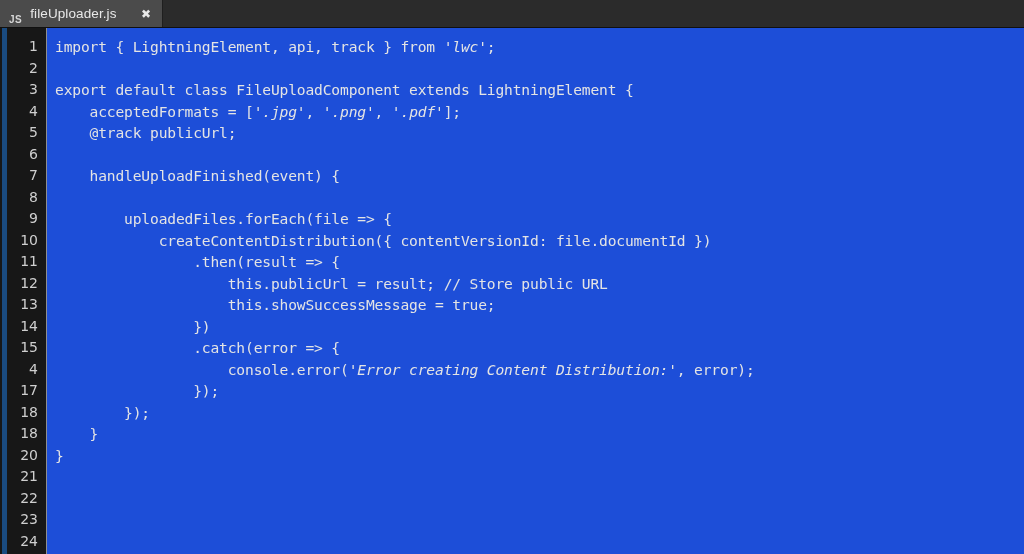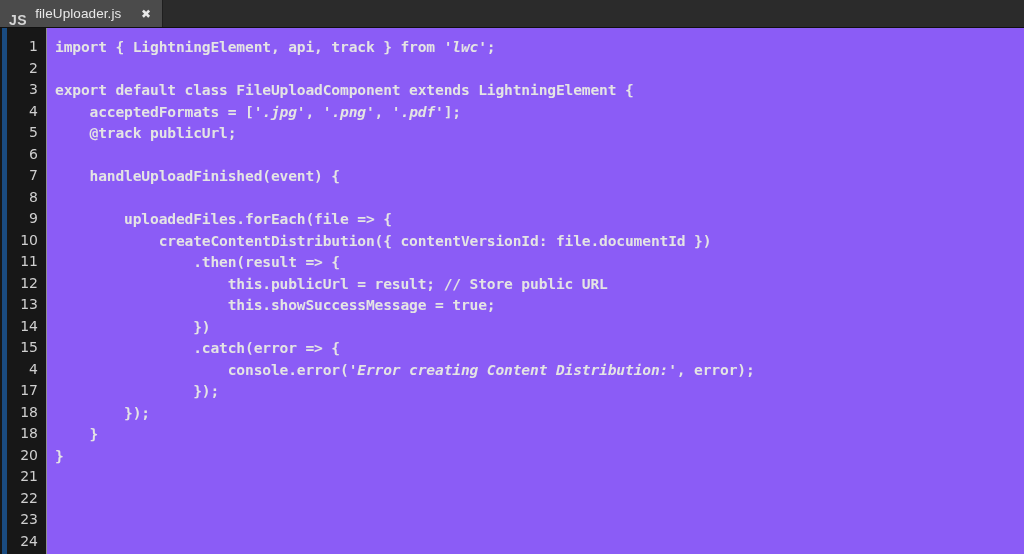--- a/index.html
+++ b/index.html
@@ -44,21 +44,21 @@
     font-family: "Liberation Sans", sans-serif;
     font-size: 13.5px;
     height: 100%;
     box-sizing: border-box;
     min-width: 163px;
     border-right: 1px solid #1f1f1f;
   }
   .tab-js-icon {
     font-family: "Liberation Sans", sans-serif;
     font-weight: bold;
-    font-size: 14px;
+    font-size: 10px;
     letter-spacing: 0.5px;
     color: #d6d6d6;
     line-height: 1;
     flex: 0 0 auto;
     margin-top: 12px;
   }
   .tab-title {
     flex: 1 1 auto;
     white-space: nowrap;
     letter-spacing: 0.1px;
@@ -112,22 +112,21 @@
     color: #cfcfcf;
     font-family: "DejaVu Sans", sans-serif;
   }
 
   .code {
     flex: 1 1 auto;
     padding-top: 8px;
     padding-left: 8px;
     box-sizing: border-box;
     overflow: hidden;
-    background: #8b5cf6;
-    font-weight: bold;
+    background: #1d4ed8;
   }
   .code .cl {
     height: 21.5px;
     line-height: 21.5px;
     font-size: 14.6px;
     color: #e4e4e4;
     white-space: pre;
     font-family: "DejaVu Sans Mono", "Liberation Mono", monospace;
     letter-spacing: -0.15px;
   }

